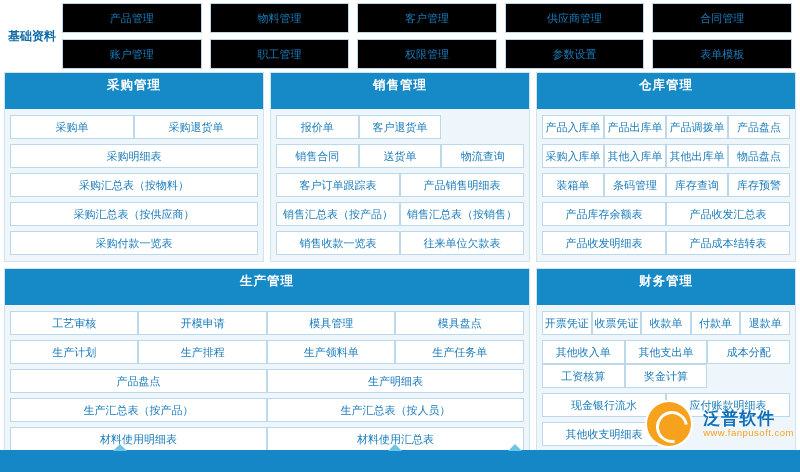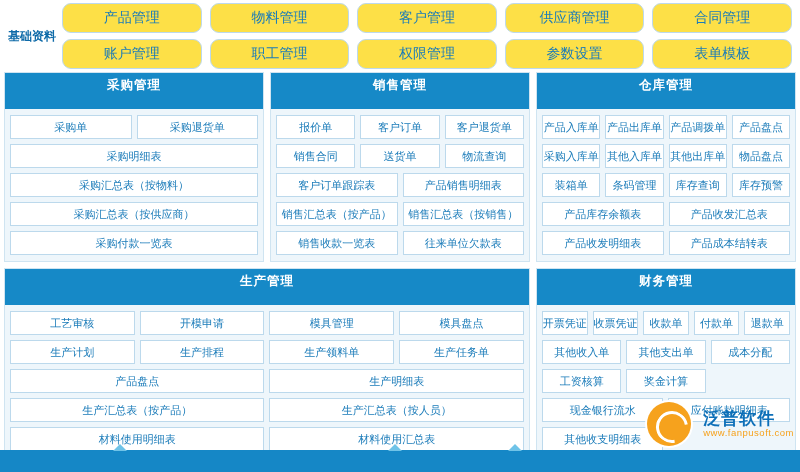--- a/index.html
+++ b/index.html
@@ -29,25 +29,25 @@
   .topgrid{
     flex:1;
     display:grid;
     grid-template-columns:repeat(5,1fr);
     grid-auto-rows:30px;
     gap:6px 8px;
     padding-right:4px;
   }
   .btn{
     border:1px solid #bcd9ec;
-    background:#fde047;
+    background:#000000;
     color:#1a7bb9;
-    font-size:14px;
+    font-size:11px;
     display:flex;align-items:center;justify-content:center;
-    border-radius:9px;
+    border-radius:1px;
     box-sizing:border-box;
     white-space:nowrap;
     overflow:hidden;
     cursor:pointer;
   }
 
   
   .modules{
     display:grid;
     grid-template-columns:1fr 1fr 1fr;
@@ -67,21 +67,21 @@
     font-size:12.5px;
     font-weight:bold;
     text-align:center;
     height:36px;line-height:24px;
     letter-spacing:1px;
   }
   .panel-body{
     padding:6px 5px 0 5px;
     display:flex;flex-direction:column;gap:5px;
   }
-  .row{display:grid;gap:5px;}
+  .row{display:grid;}
   .c4{grid-template-columns:repeat(4,1fr);}
   .c3{grid-template-columns:repeat(3,1fr);}
   .c2{grid-template-columns:repeat(2,1fr);}
   .c1{grid-template-columns:1fr;}
   .cell{
     height:24px;
     border:1px solid #bcd9ec;
     background:#ffffff;
     color:#1a7bb9;
     display:flex;align-items:center;justify-content:center;
@@ -180,21 +180,20 @@
           <div class="cell">采购付款一览表</div>
         </div>
       </div>
     </div>
 
     <div class="panel">
       <div class="panel-head">销售管理</div>
       <div class="panel-body">
         <div class="row c3">
           <div class="cell">报价单</div>
-          <div class="cell">客户订单</div>
           <div class="cell">客户退货单</div>
         </div>
         <div class="row c3">
           <div class="cell">销售合同</div>
           <div class="cell">送货单</div>
           <div class="cell">物流查询</div>
         </div>
         <div class="row c2">
           <div class="cell">客户订单跟踪表</div>
           <div class="cell">产品销售明细表</div>

